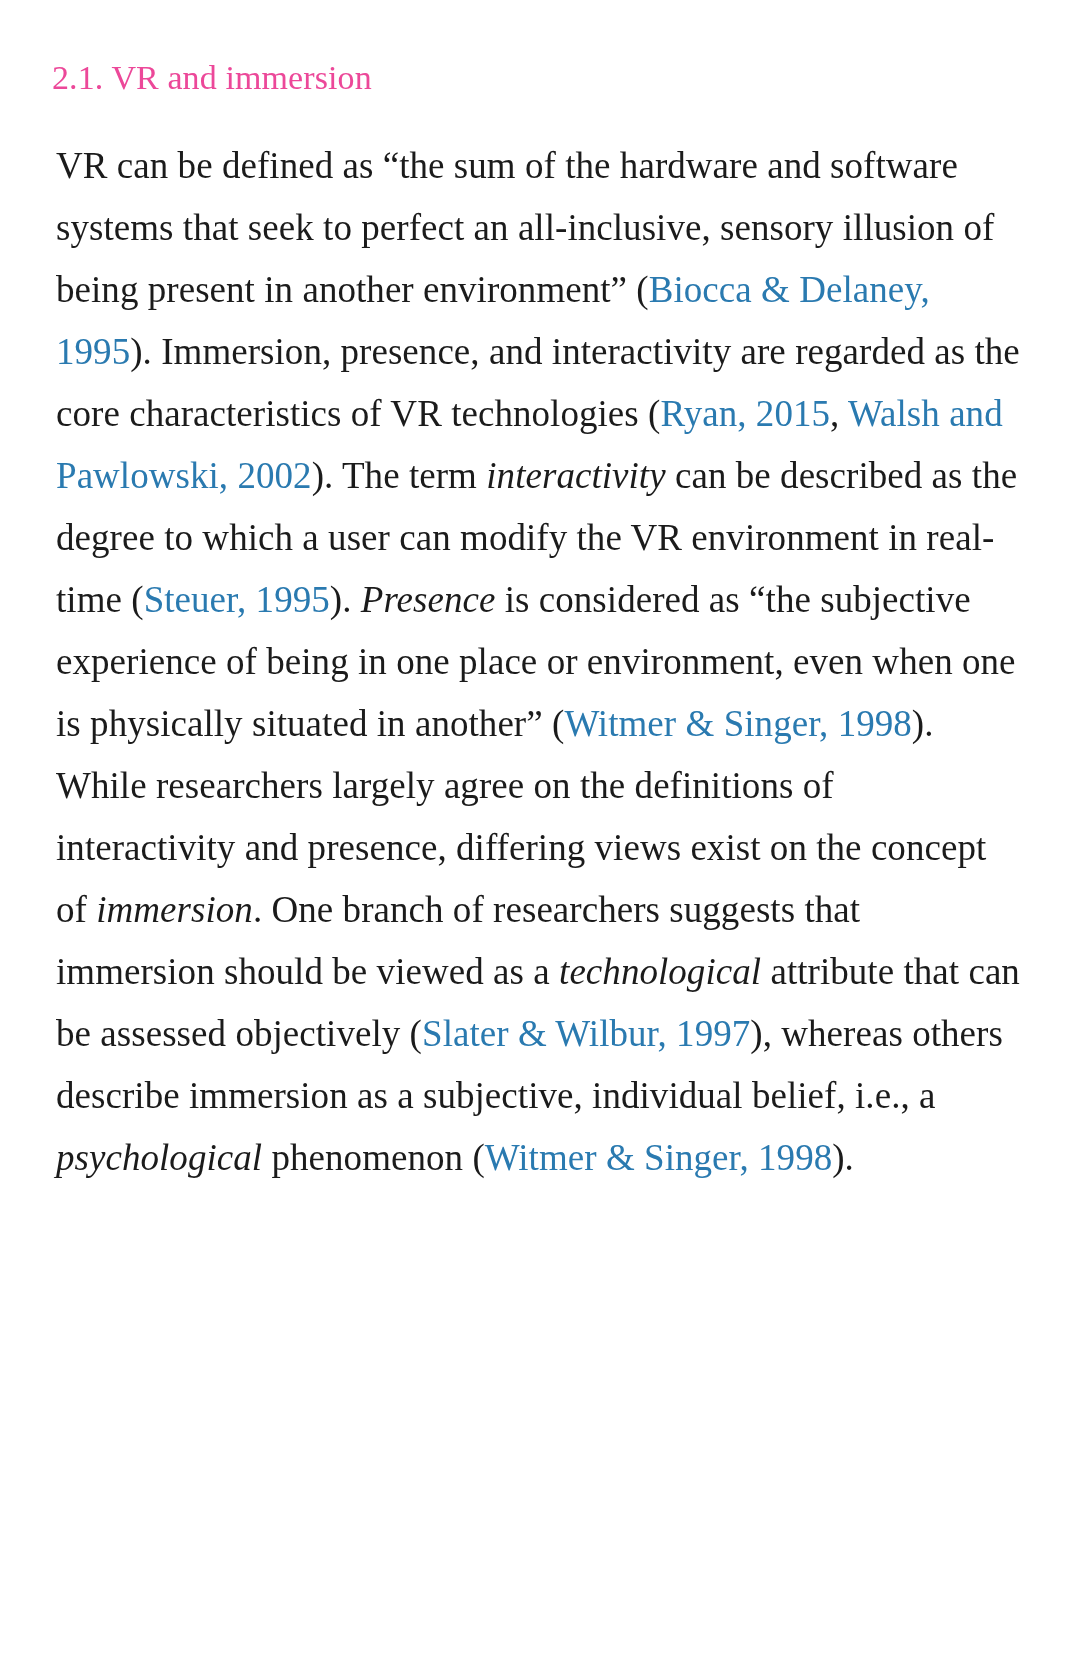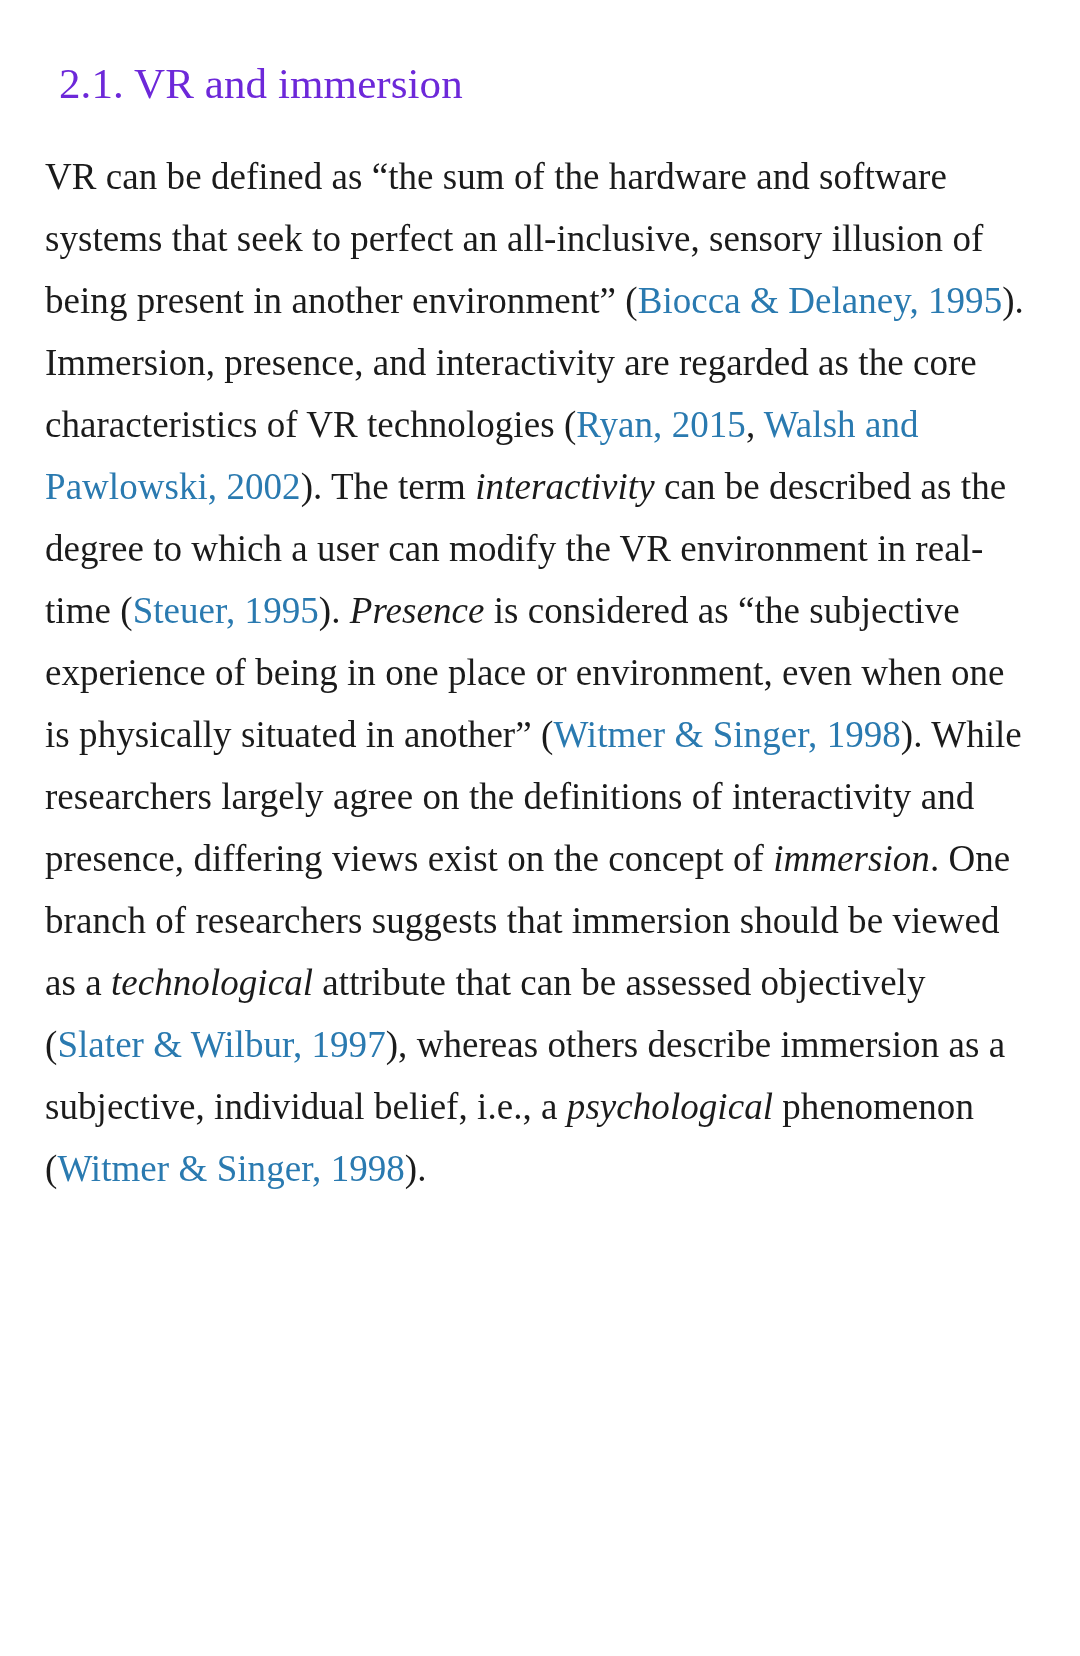--- a/index.html
+++ b/index.html
@@ -17,31 +17,31 @@
   .page {
     box-sizing: border-box;
     width: 1080px;
     min-height: 1656px;
     padding: 58px 46px 40px 44px;
     background: #ffffff;
   }
   h2.section-heading {
     font-family: "Liberation Serif", "DejaVu Serif", serif;
     font-weight: 400;
-    font-size: 43px;
+    font-size: 34px;
     line-height: 1.2;
-    margin: 0 0 36px 15px;
-    color: #6d28d9;
+    margin: 0 0 36px 8px;
+    color: #ec4899;
     letter-spacing: 0.1px;
   }
   p.body-text {
     font-family: "Liberation Serif", "DejaVu Serif", serif;
     font-size: 37px;
     line-height: 62px;
-    margin: 1px;
+    margin: 12px;
     color: #1b1b1b;
     text-align: left;
     letter-spacing: 0.05px;
   }
   a.ref-link {
     color: #2a7ab0;
     text-decoration: none;
   }
   em.term {
     font-style: italic;

